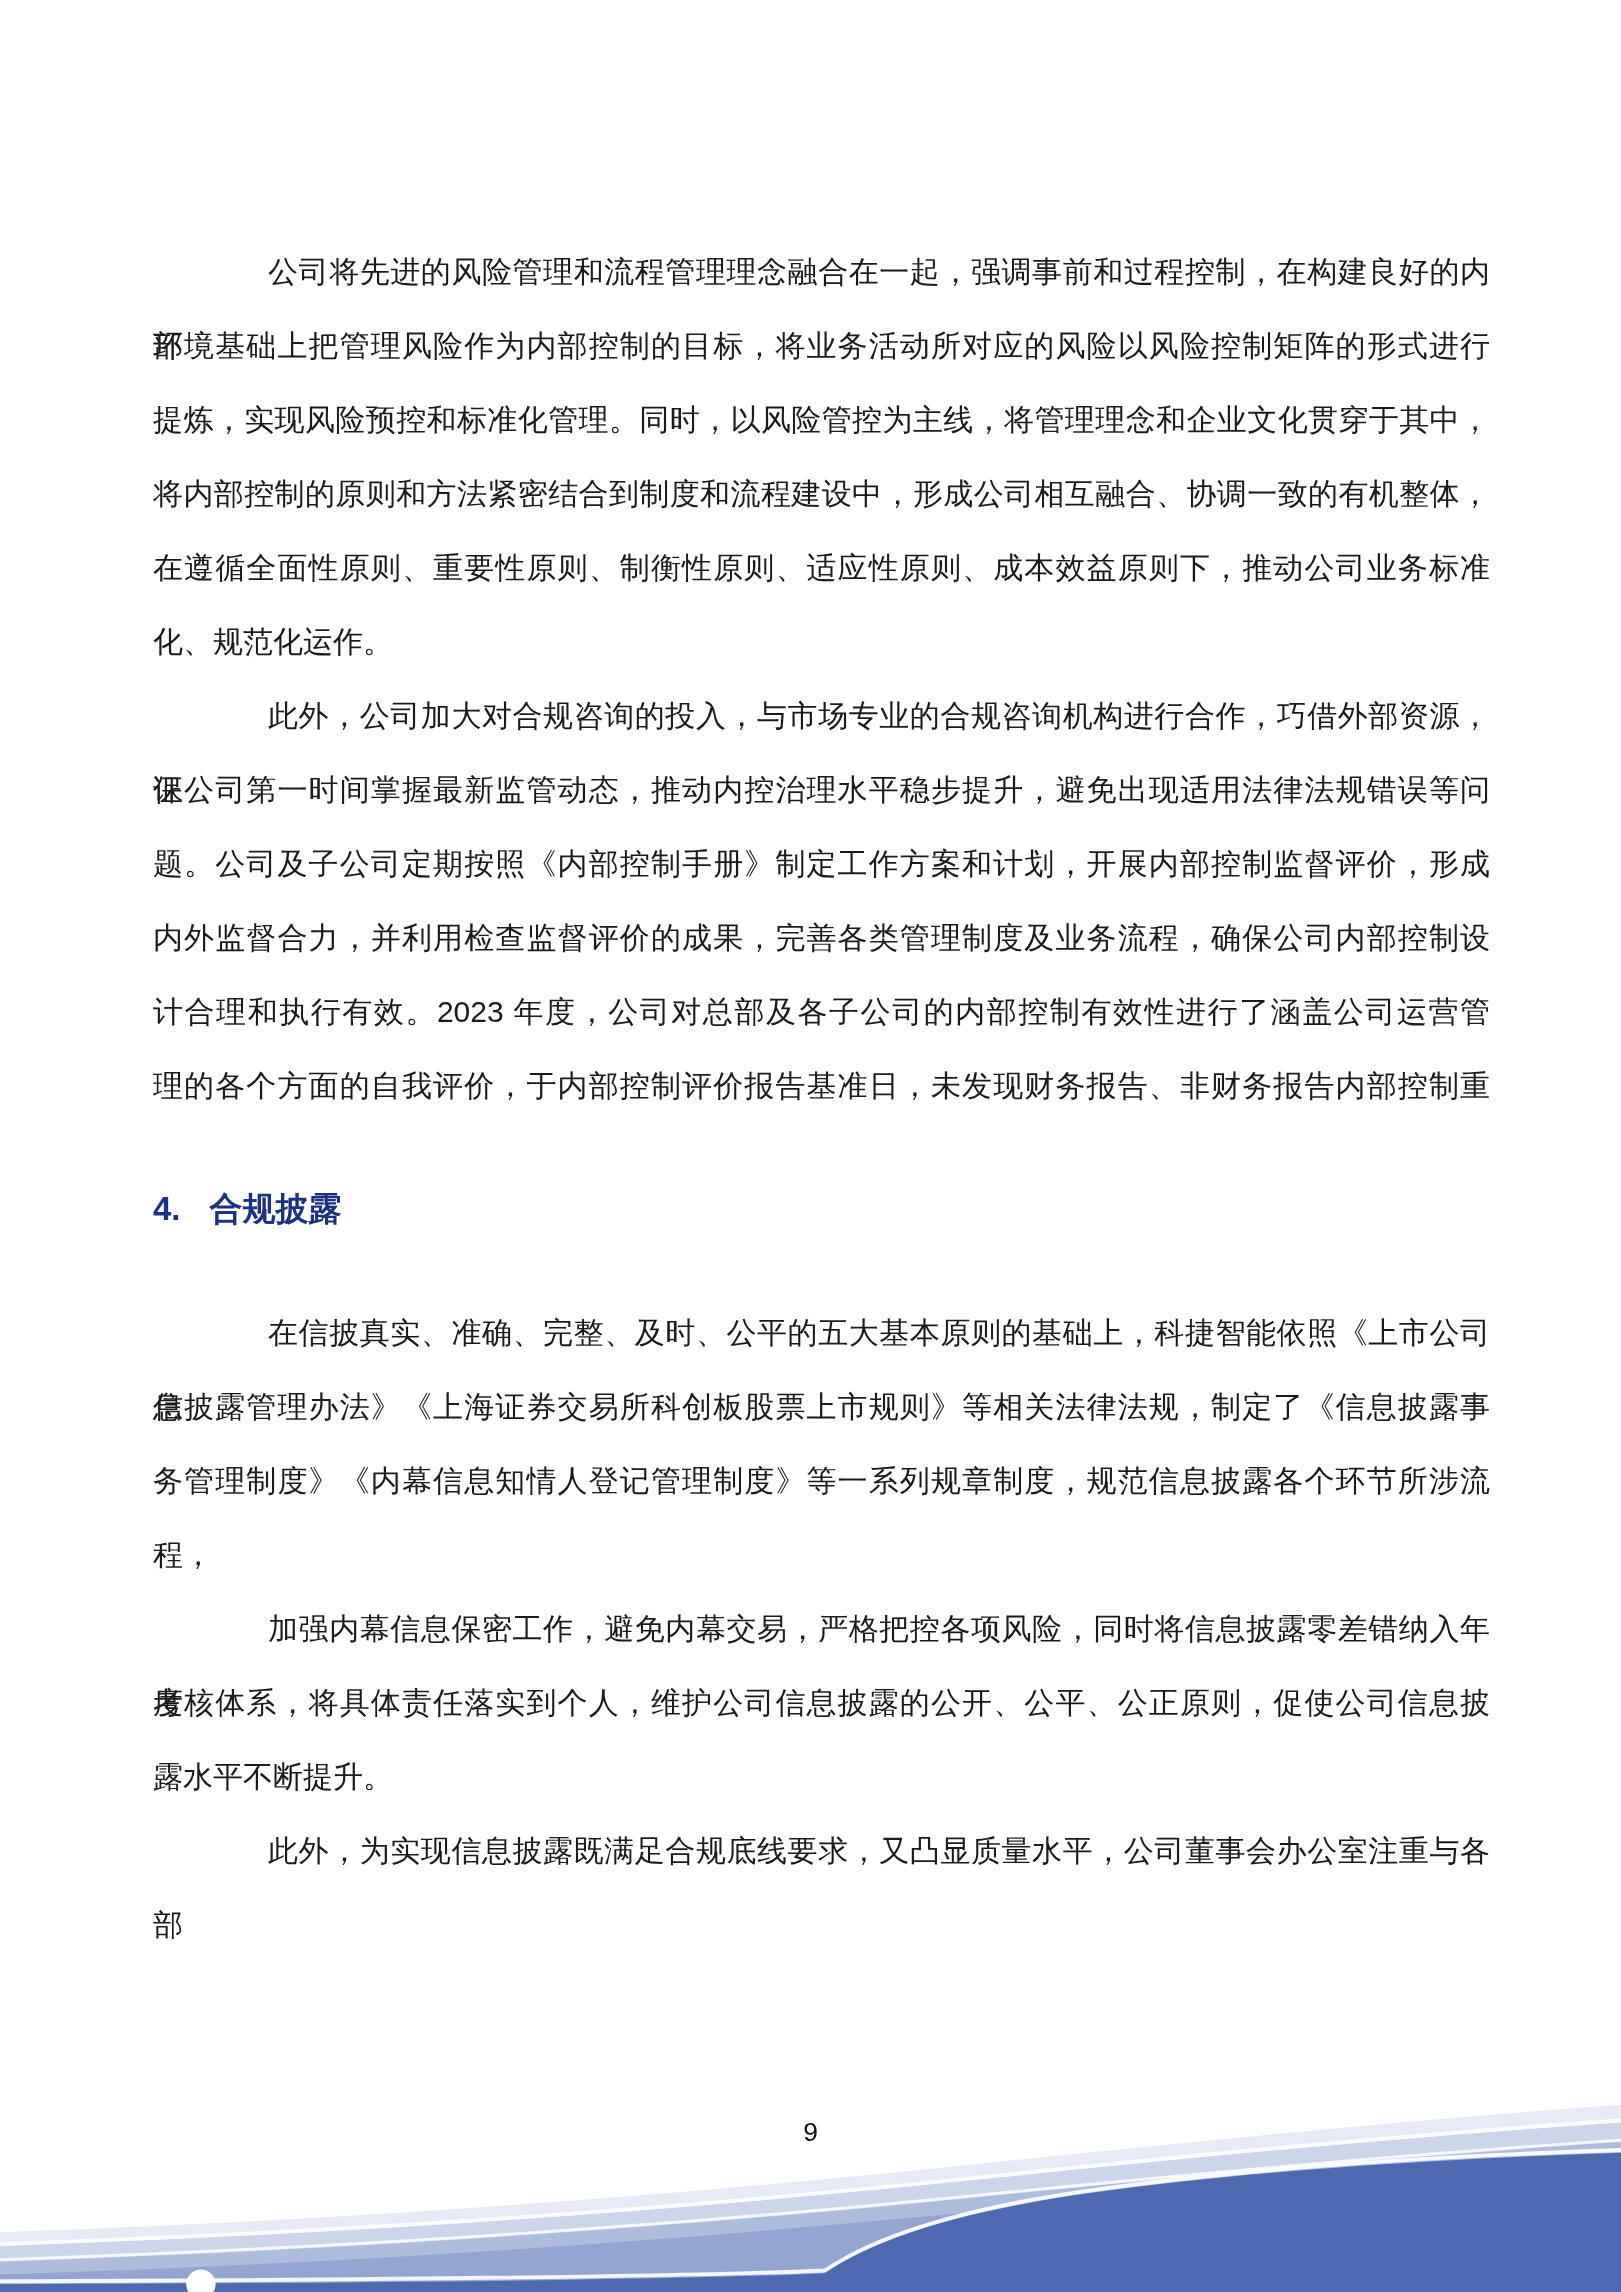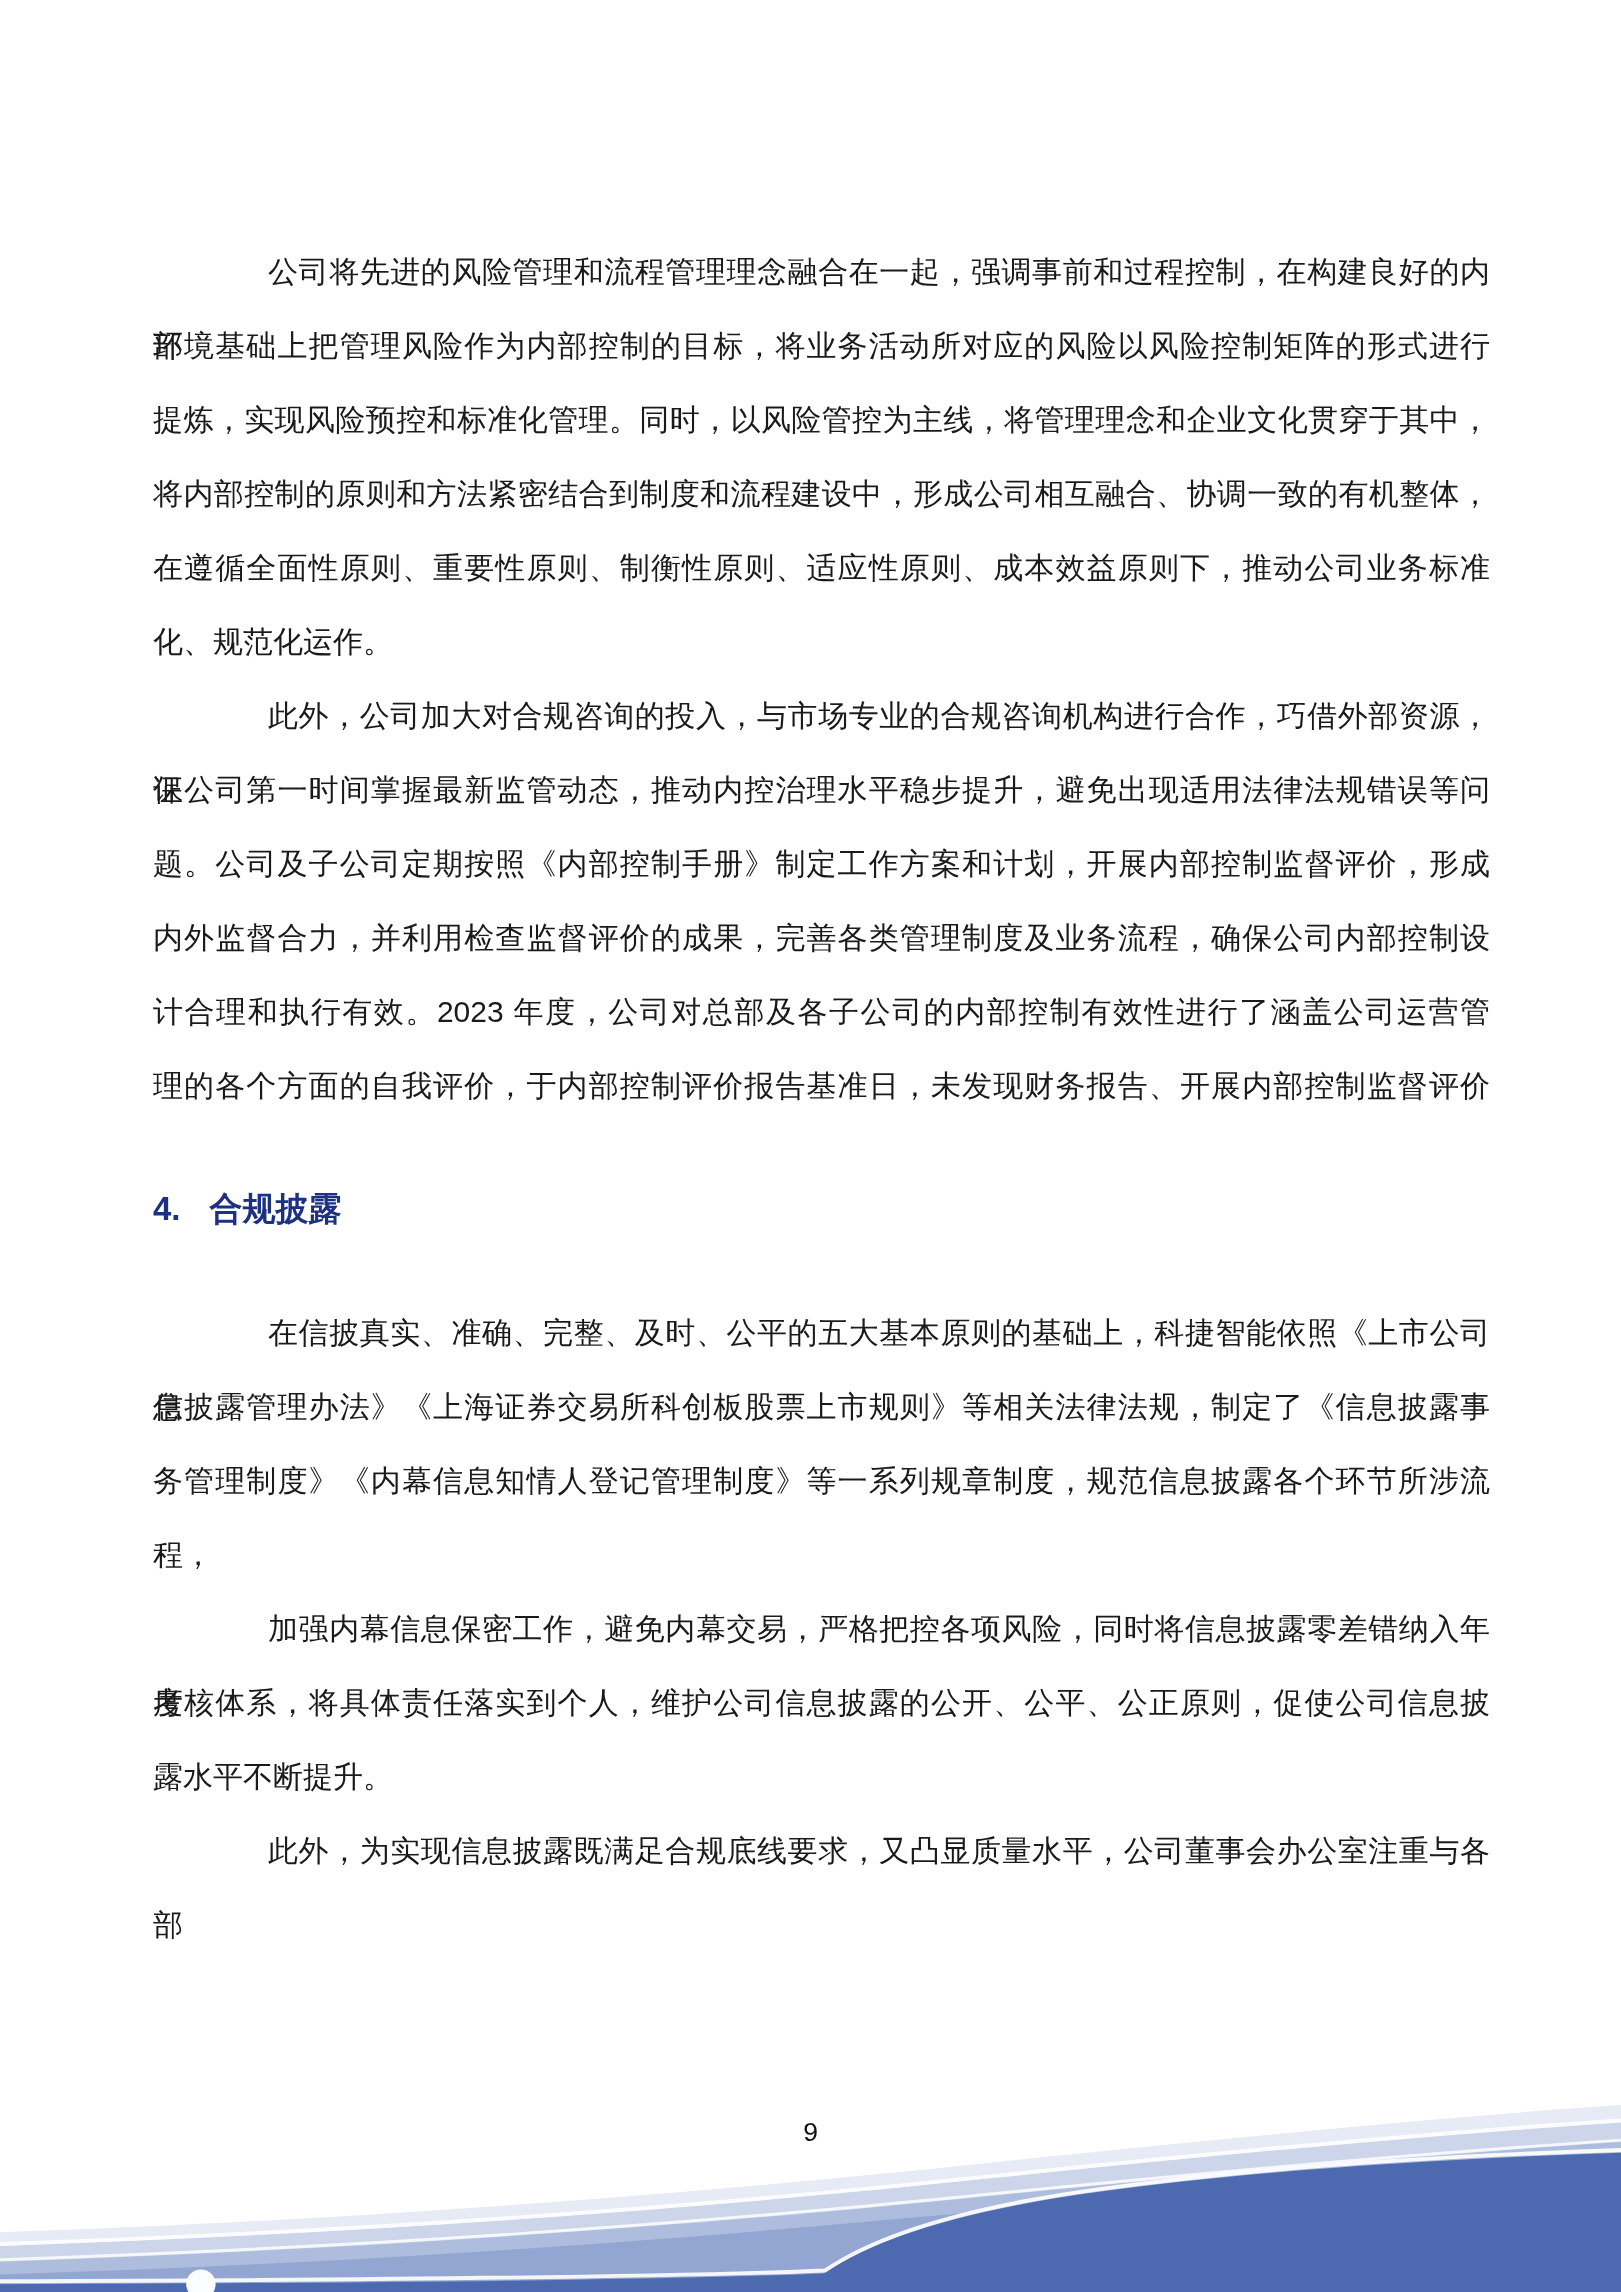--- a/index.html
+++ b/index.html
@@ -80,21 +80,21 @@
       <div class="ln jst">在遵循全面性原则、重要性原则、制衡性原则、适应性原则、成本效益原则下，推动公司业务标准</div>
       <div class="ln endl">化、规范化运作。</div>
     </section>
 
     <section>
       <div class="ln jst ind">此外，公司加大对合规咨询的投入，与市场专业的合规咨询机构进行合作，巧借外部资源，保</div>
       <div class="ln jst">证公司第一时间掌握最新监管动态，推动内控治理水平稳步提升，避免出现适用法律法规错误等问</div>
       <div class="ln jst">题。公司及子公司定期按照《内部控制手册》制定工作方案和计划，开展内部控制监督评价，形成</div>
       <div class="ln jst">内外监督合力，并利用检查监督评价的成果，完善各类管理制度及业务流程，确保公司内部控制设</div>
       <div class="ln jst">计合理和执行有效。2023 年度，公司对总部及各子公司的内部控制有效性进行了涵盖公司运营管</div>
-      <div class="ln jst">理的各个方面的自我评价，于内部控制评价报告基准日，未发现财务报告、开展内部控制监督评价</div>
+      <div class="ln jst">理的各个方面的自我评价，于内部控制评价报告基准日，未发现财务报告、非财务报告内部控制重</div>
     </section>
 
     <h2 class="heading" style="color: rgb(29, 49, 130);">
       <span class="h-num">4.</span>
       <span class="h-title">合规披露</span>
     </h2>
 
     <section>
       <div class="ln jst ind">在信披真实、准确、完整、及时、公平的五大基本原则的基础上，科捷智能依照《上市公司信</div>
       <div class="ln jst">息披露管理办法》《上海证券交易所科创板股票上市规则》等相关法律法规，制定了《信息披露事</div>

